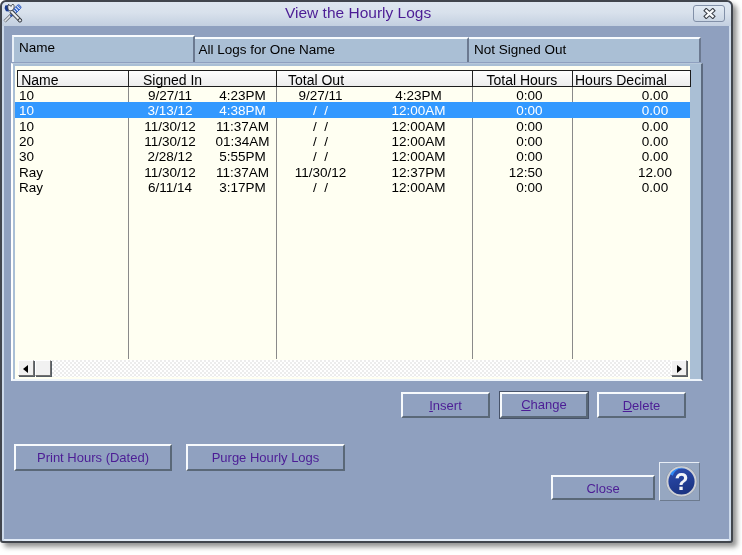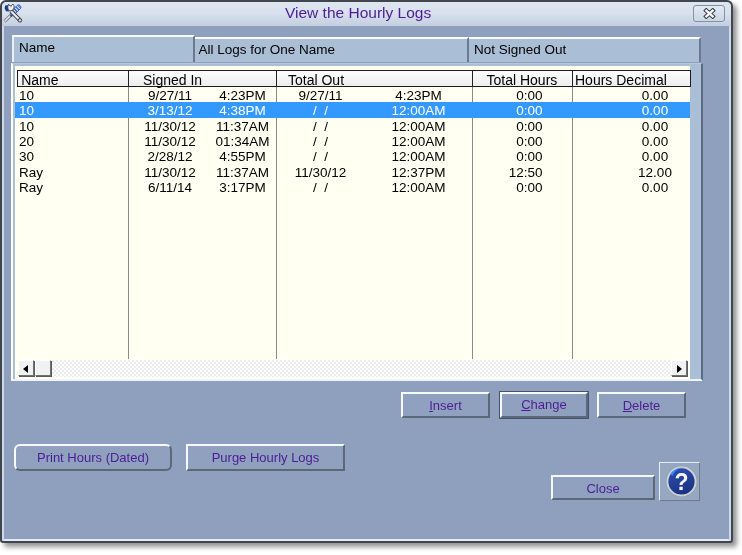--- a/index.html
+++ b/index.html
@@ -85,21 +85,21 @@
        border-bottom:2px solid #5a6878;border-right:2px solid #5a6878;
        font-size:13px;color:#4c1d95;text-align:center;}
   #bInsert{left:401px;top:392px;width:89px;height:26px;}
   #bChange{left:499px;top:391px;width:90px;height:28px;border:1px solid #47536a;
        padding:0;background:none;}
   #bChangeIn{position:absolute;left:0;top:0;width:88px;height:26px;background:#90a1c0;
        box-sizing:border-box;
        border-top:2px solid #f7fafd;border-left:2px solid #f7fafd;
        border-bottom:2px solid #5a6878;border-right:2px solid #5a6878;}
   #bDelete{left:597px;top:392px;width:89px;height:26px;}
-  #bPrint{left:14px;top:444px;width:158px;height:27px;border-radius:6px;}
+  #bPrint{left:14px;top:444px;width:158px;height:27px;}
   #bPurge{left:186px;top:444px;width:159px;height:27px;text-decoration:underline;}
   #bClose{left:551px;top:475px;width:104px;height:25px;}
   .btn .t{position:absolute;left:0;right:0;top:4px;}
   
   #bHelp{position:absolute;left:659px;top:462px;width:41px;height:39px;
        background:#96a7c1;box-sizing:border-box;
        border-top:1px solid #e7edf5;border-left:1px solid #e7edf5;
        border-bottom:1px solid #6c7a8e;border-right:1px solid #6c7a8e;}
 </style>
 </head>
@@ -208,21 +208,21 @@
       <span class="c2">11/30/12</span>
       <span class="c3">01:34AM</span>
     <span class="c4">/  /</span>
       <span class="c5">12:00AM</span>
       <span class="c6">0:00</span>
       <span class="c7">0.00</span>
   </div>
   <div class="row" style="top:148.4px">
     <span class="c1">30</span>
       <span class="c2">2/28/12</span>
-      <span class="c3">4:55PM</span>
+      <span class="c3">5:55PM</span>
     <span class="c4">/  /</span>
       <span class="c5">12:00AM</span>
       <span class="c6">0:00</span>
       <span class="c7">0.00</span>
   </div>
   <div class="row" style="top:163.8px">
     <span class="c1">Ray</span>
       <span class="c2">11/30/12</span>
       <span class="c3">11:37AM</span>
     <span class="c4">11/30/12</span>

